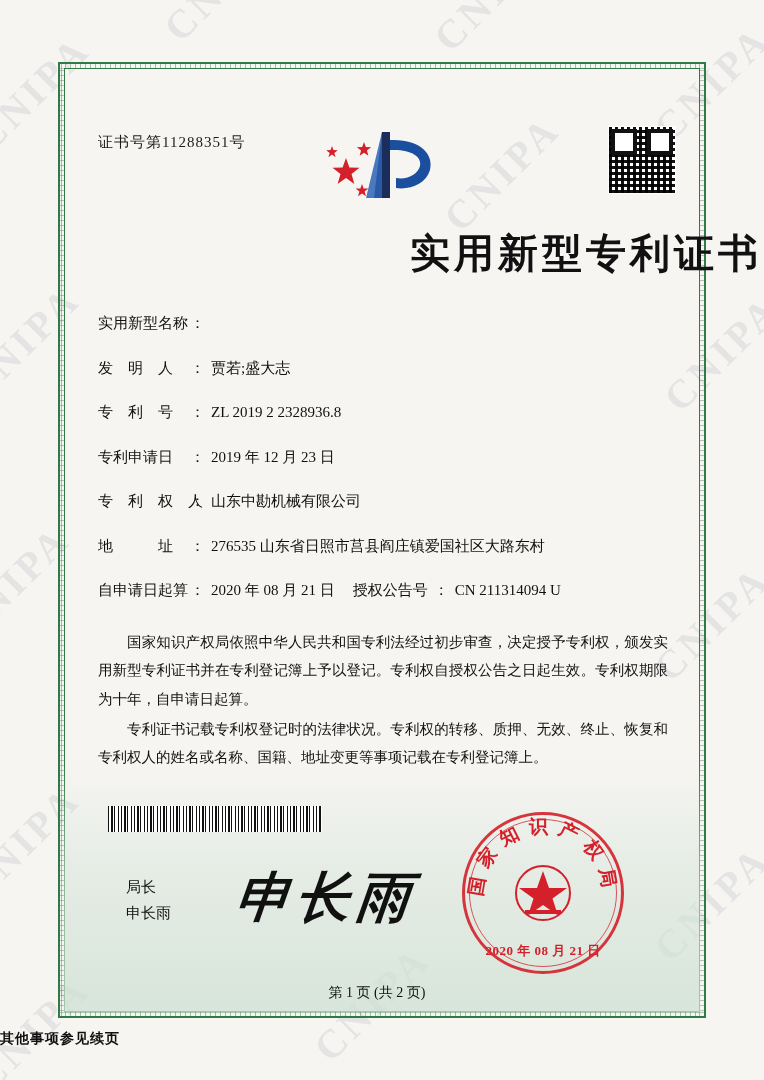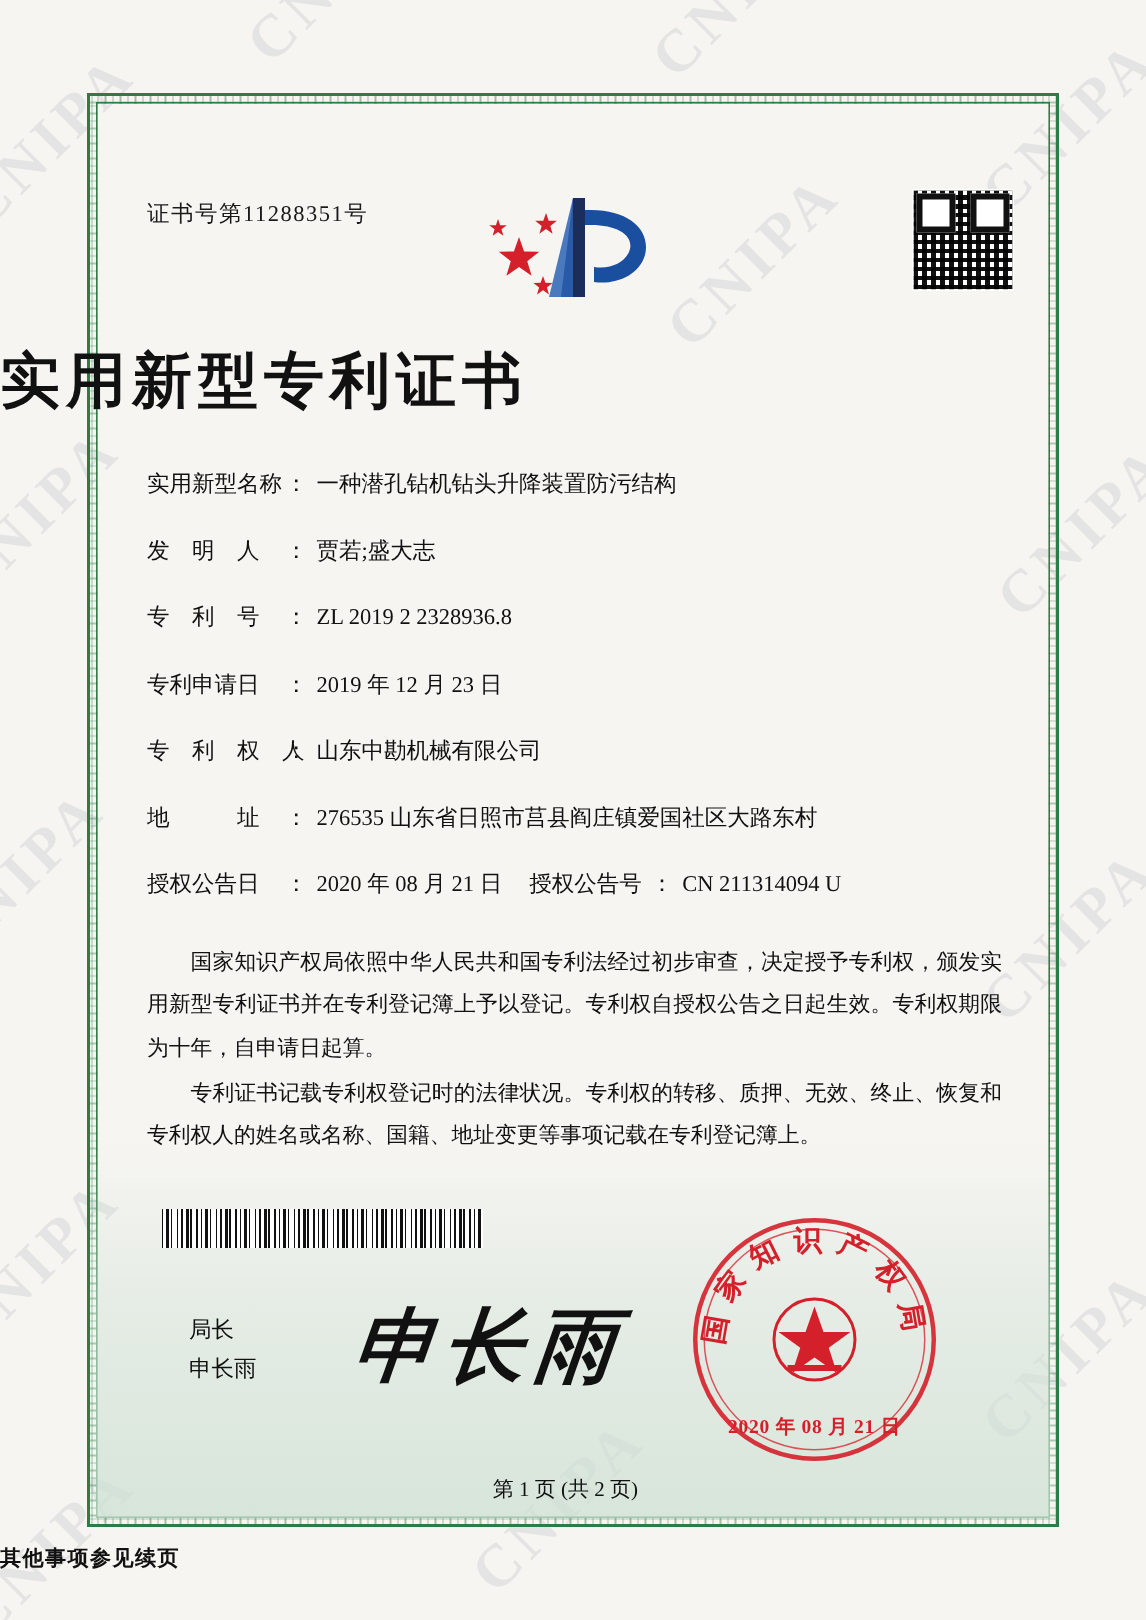--- a/index.html
+++ b/index.html
@@ -142,23 +142,23 @@
     position: absolute;
     left: 50%;
     transform: translateX(-50%);
     top: 124px;
     width: 160px;
     height: 86px;
   }
 
   .title {
     position: absolute;
-    left: 0; right: 12px;
+    left: 0; right: 2px;
     top: 226px;
-    text-align: left;
+    text-align: right;
     font-size: 40px;
     font-weight: 700;
     letter-spacing: 4px;
     color: #111;
     font-family: Liberation Sans, sans-serif;
   }
 
   
   .fields {
     position: absolute;
@@ -350,21 +350,20 @@
     </svg>
   </div>
 
   <div class="title">实用新型专利证书</div>
 
   <div class="fields">
 
     <div class="row">
       <span class="label">实用新型名称</span>
       <span class="colon">：</span>
-      <span class="value">一种潜孔钻机钻头升降装置防污结构</span>
     </div>
 
     <div class="row">
       <span class="label">发　明　人</span>
       <span class="colon">：</span>
       <span class="value">贾若;盛大志</span>
     </div>
 
     <div class="row">
       <span class="label">专　利　号</span>
@@ -384,21 +383,21 @@
       <span class="value">山东中勘机械有限公司</span>
     </div>
 
     <div class="row">
       <span class="label">地　　　址</span>
       <span class="colon">：</span>
       <span class="value">276535  山东省日照市莒县阎庄镇爱国社区大路东村</span>
     </div>
 
     <div class="row">
-      <span class="label">授权公告日</span>
+      <span class="label">自申请日起算</span>
       <span class="colon">：</span>
       <span>2020 年 08 月 21 日</span>
       <span class="second-label">授权公告号</span>
       <span class="colon" style="margin-left:6px;">：</span>
       <span>CN 211314094 U</span>
     </div>
 
   </div>
 
   <div class="paras">

